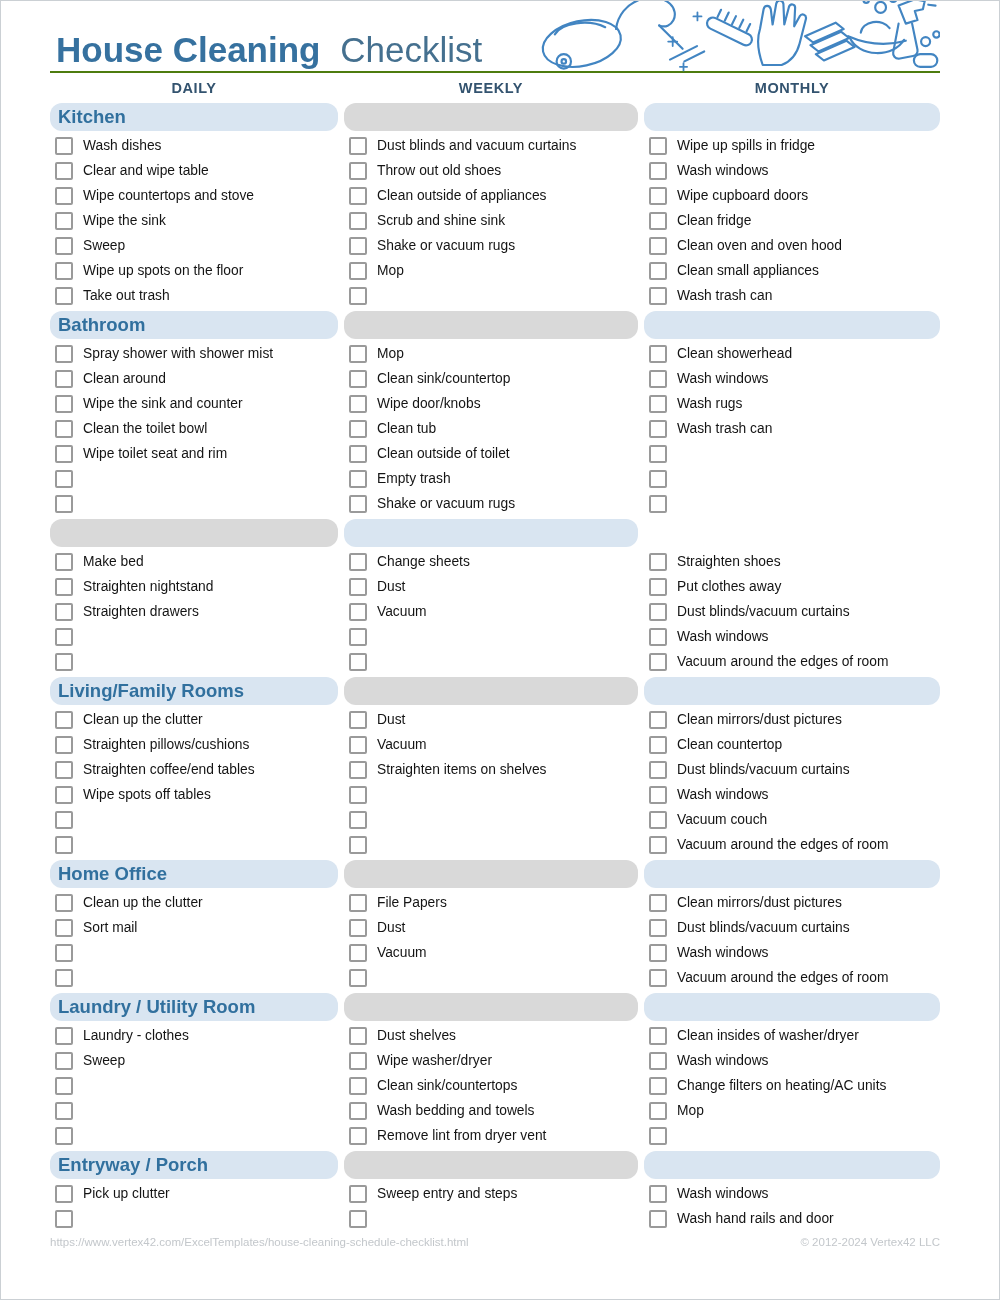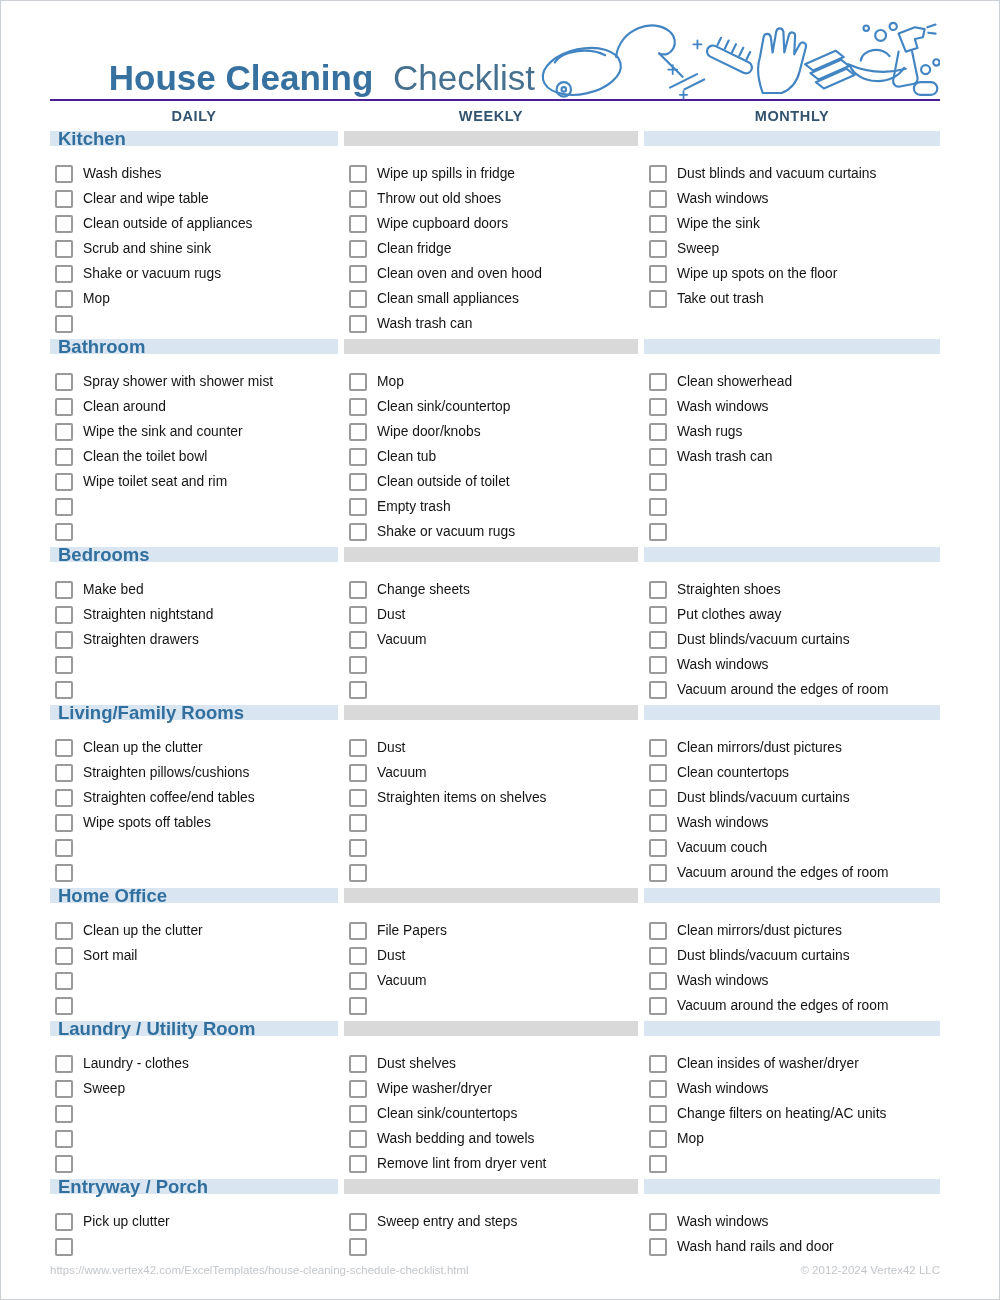--- a/index.html
+++ b/index.html
@@ -1,32 +1,32 @@
 <!DOCTYPE html>
 <html><head>
 <meta charset="utf-8">
 <style>
   html,body{margin:0;padding:0;background:#fff;}
   .page{position:relative;width:1000px;height:1300px;background:#fff;border:1px solid #cbd0d4;
         box-sizing:border-box;overflow:hidden;font-family:"Liberation Sans",sans-serif;}
   .inner{width:890px;margin-left:49px;}
   
-  .header{display:flex;justify-content:flex-end;align-items:flex-end;height:100px;
-          border-bottom:2px solid #4c1d95;box-sizing:border-box;}
+  .header{display:flex;justify-content:space-between;align-items:flex-end;height:72px;
+          border-bottom:2px solid #4d7c0f;box-sizing:border-box;}
   h1{margin:0 0 4px 6px;font-size:35px;line-height:1;white-space:nowrap;}
   .t-bold{font-weight:bold;color:#36719F;}
   .t-light{font-weight:normal;color:#45708F;margin-left:10px;}
   .illu{flex:0 0 auto;margin-bottom:-3px;}
   
   .colheads{display:grid;grid-template-columns:288px 294px 296px;gap:8px 6px;height:30px;align-items:center;}
   .colhead{text-align:center;font-weight:bold;font-size:14.5px;color:#33536F;letter-spacing:.6px;}
   
   .section{margin-bottom:3px;}
   .band{display:grid;grid-template-columns:288px 294px 296px;gap:0 6px;height:28px;}
-  .seg{height:15px;}
+  .seg{height:28px;border-radius:12px;}
   .seg-blue{background:#D9E5F1;}
   .seg-gray{background:#D9D9D9;}
   .seg.first{display:flex;align-items:center;}
   .sec-title{font-size:18.5px;font-weight:bold;color:#31709E;padding-left:8px;white-space:nowrap;}
   .rows{display:grid;grid-template-columns:288px 294px 296px;gap:0 6px;padding-top:2px;}
   .cell{height:25px;display:flex;align-items:center;padding-left:5px;box-sizing:border-box;overflow:hidden;}
   .cb{width:14px;height:14px;border:2px solid #9A9A9A;border-radius:2px;background:#fff;
       margin-right:10px;flex:0 0 auto;}
   .lab{font-size:13.8px;color:#141414;white-space:nowrap;}
   
@@ -115,37 +115,41 @@
             <div class="seg seg-gray"></div>
             <div class="seg seg-blue"></div>
           </div>
           <div class="rows">
             <div class="cell">
               <span class="cb"></span>
               <span class="lab">Wash dishes</span>
             </div>
             <div class="cell">
               <span class="cb"></span>
+              <span class="lab">Dust blinds and vacuum curtains</span>
+            </div>
+            <div class="cell">
+              <span class="cb"></span>
               <span class="lab">Wipe up spills in fridge</span>
             </div>
             <div class="cell">
               <span class="cb"></span>
-              <span class="lab">Dust blinds and vacuum curtains</span>
-            </div>
-            <div class="cell">
-              <span class="cb"></span>
               <span class="lab">Clear and wipe table</span>
             </div>
             <div class="cell">
               <span class="cb"></span>
               <span class="lab">Throw out old shoes</span>
             </div>
             <div class="cell">
               <span class="cb"></span>
               <span class="lab">Wash windows</span>
+            </div>
+            <div class="cell">
+              <span class="cb"></span>
+              <span class="lab">Wipe countertops and stove</span>
             </div>
             <div class="cell">
               <span class="cb"></span>
               <span class="lab">Clean outside of appliances</span>
             </div>
             <div class="cell">
               <span class="cb"></span>
               <span class="lab">Wipe cupboard doors</span>
             </div>
             <div class="cell">
@@ -288,23 +292,20 @@
               <span class="lab">Shake or vacuum rugs</span>
             </div>
             <div class="cell">
               <span class="cb"></span>
               <span class="lab"></span>
             </div>
           </div>
         </div>
         <div class="section">
           <div class="band">
-            <div class="seg seg-blue first">
-              <span class="sec-title">Bedrooms</span>
-            </div>
             <div class="seg seg-gray"></div>
             <div class="seg seg-blue"></div>
           </div>
           <div class="rows">
             <div class="cell">
               <span class="cb"></span>
               <span class="lab">Make bed</span>
             </div>
             <div class="cell">
               <span class="cb"></span>
@@ -388,21 +389,21 @@
             <div class="cell">
               <span class="cb"></span>
               <span class="lab">Straighten pillows/cushions</span>
             </div>
             <div class="cell">
               <span class="cb"></span>
               <span class="lab">Vacuum</span>
             </div>
             <div class="cell">
               <span class="cb"></span>
-              <span class="lab">Clean countertops</span>
+              <span class="lab">Clean countertop</span>
             </div>
             <div class="cell">
               <span class="cb"></span>
               <span class="lab">Straighten coffee/end tables</span>
             </div>
             <div class="cell">
               <span class="cb"></span>
               <span class="lab">Straighten items on shelves</span>
             </div>
             <div class="cell">

